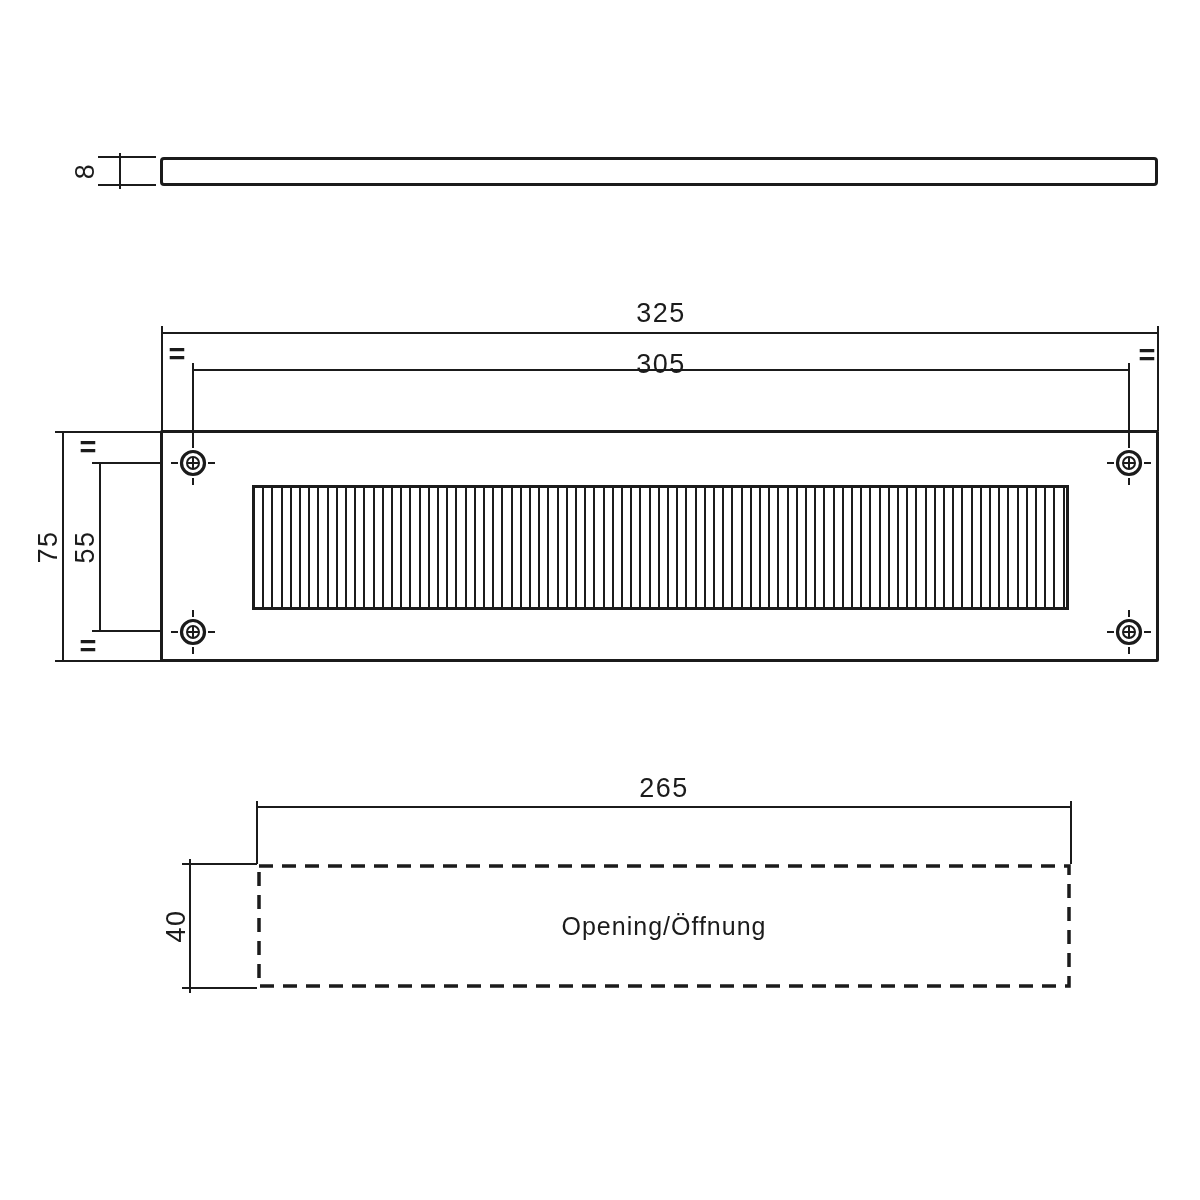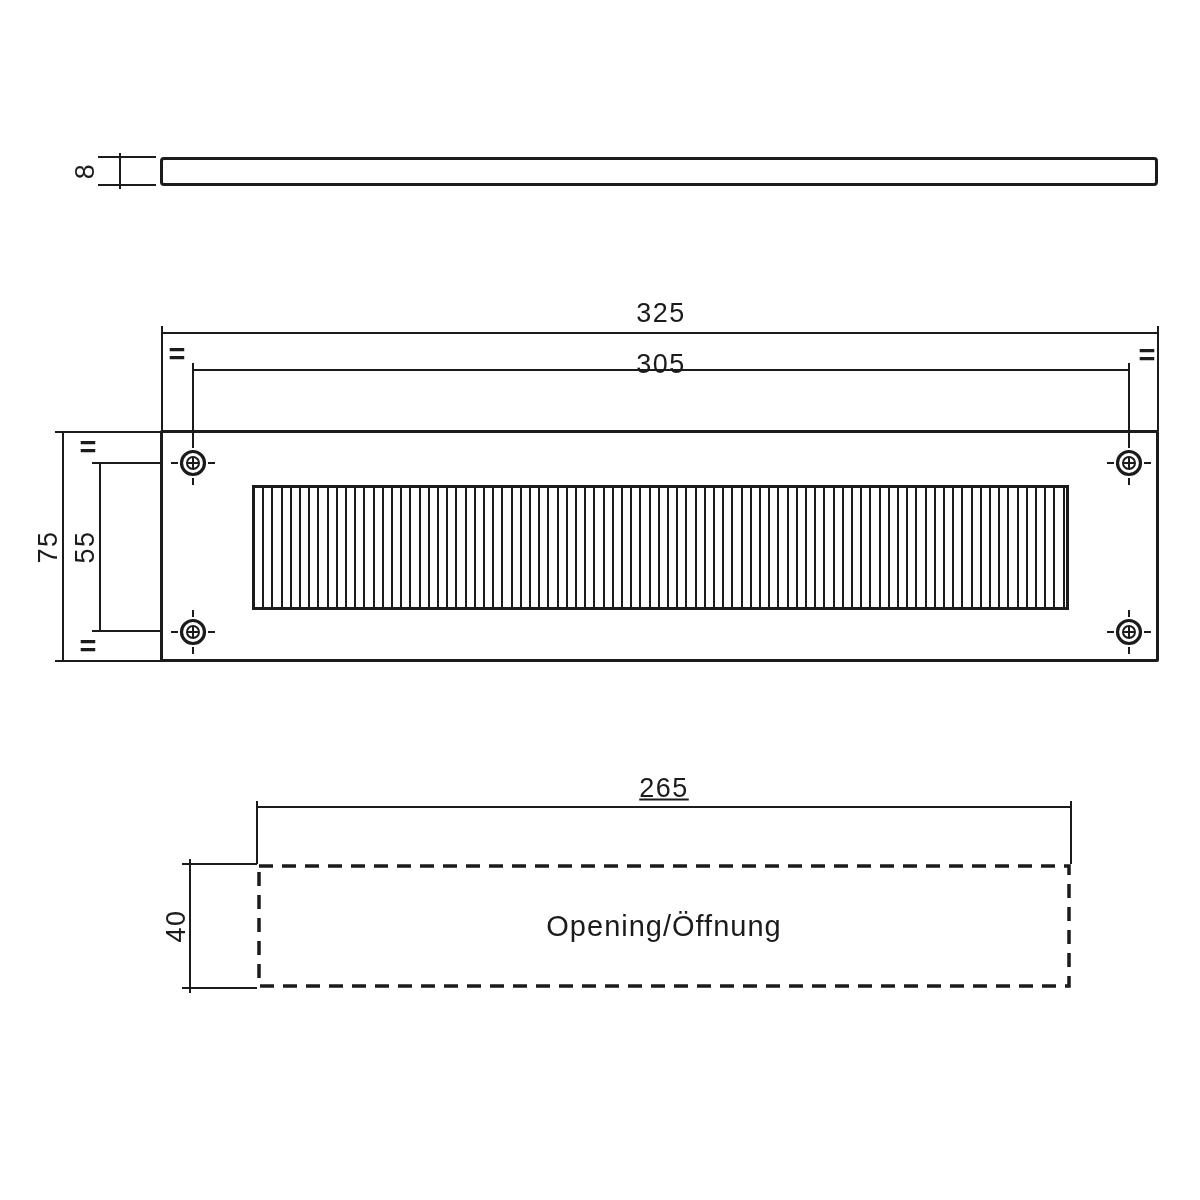--- a/index.html
+++ b/index.html
@@ -76,21 +76,21 @@
     align-items: center;
     justify-content: center;
   }
   .opening-rect svg {
     position: absolute;
     left: 0;
     top: 0;
   }
   .opening-label {
     position: relative;
-    font-size: 29px;
+    font-size: 25px;
     letter-spacing: 1px;
     color: #1b1b1b;
     white-space: nowrap;
   }
 </style>
 </head>
 <body>
 
 <div class="canvas">
 
@@ -164,20 +164,20 @@
   <div class="opening-rect">
     <svg width="814" height="124" viewBox="0 0 814 124">
       <rect x="2" y="2" width="810" height="120" fill="none" stroke="#1b1b1b" stroke-width="3.5" stroke-dasharray="14 9"></rect>
     </svg>
     <div class="opening-label">Opening/Öffnung</div>
   </div>
 
   <div class="ln" style="left:256px; top:806px; width:816px; height:2px;"></div>
   <div class="ln" style="left:256px; top:801px; width:2px; height:63px;"></div>
   <div class="ln" style="left:1070px; top:801px; width:2px; height:63px;"></div>
-  <div class="dim-label" style="left:664px; top:788px;text-decoration:underline;">265</div>
+  <div class="dim-label" style="left:664px; top:788px;">265</div>
 
   <div class="ln" style="left:189px; top:859px; width:2px; height:134px;"></div>
   <div class="ln" style="left:182px; top:863px; width:75px; height:2px;"></div>
   <div class="ln" style="left:182px; top:987px; width:75px; height:2px;"></div>
   <div class="dim-label rot" style="left:176px; top:926px;">40</div>
 
 </div>
 
 </body></html>

